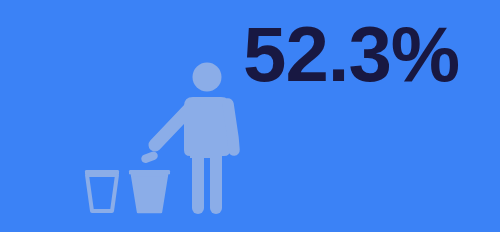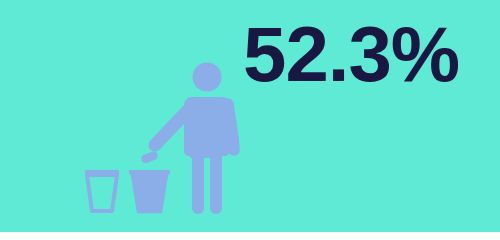--- a/index.html
+++ b/index.html
@@ -36,21 +36,21 @@
     line-height: 100px;
     letter-spacing: -1px;
     color: #181842;
     white-space: nowrap;
     -webkit-font-smoothing: antialiased;
   }
 </style>
 </head>
 <body>
 
-<div id="infographic" style="background: #5eead4;">
+<div id="infographic" style="background: #3b82f6;">
 
   <svg id="icon-layer" viewBox="0 0 500 232" xmlns="http://www.w3.org/2000/svg">
 
     <g>
       <path d="M 87 175 L 117 175 L 112 211 L 92 211 Z" fill="none" stroke="#8BADE8" stroke-width="4" stroke-linejoin="round"></path>
       <rect x="85" y="170" width="34" height="4.5" rx="1.2" fill="#8BADE8"></rect>
     </g>
 
     <g>
       <path d="M 132 175 L 167 175 L 161 212 L 138 212 Z" fill="#8BADE8" stroke="#8BADE8" stroke-width="2.4" stroke-linejoin="round"></path>

